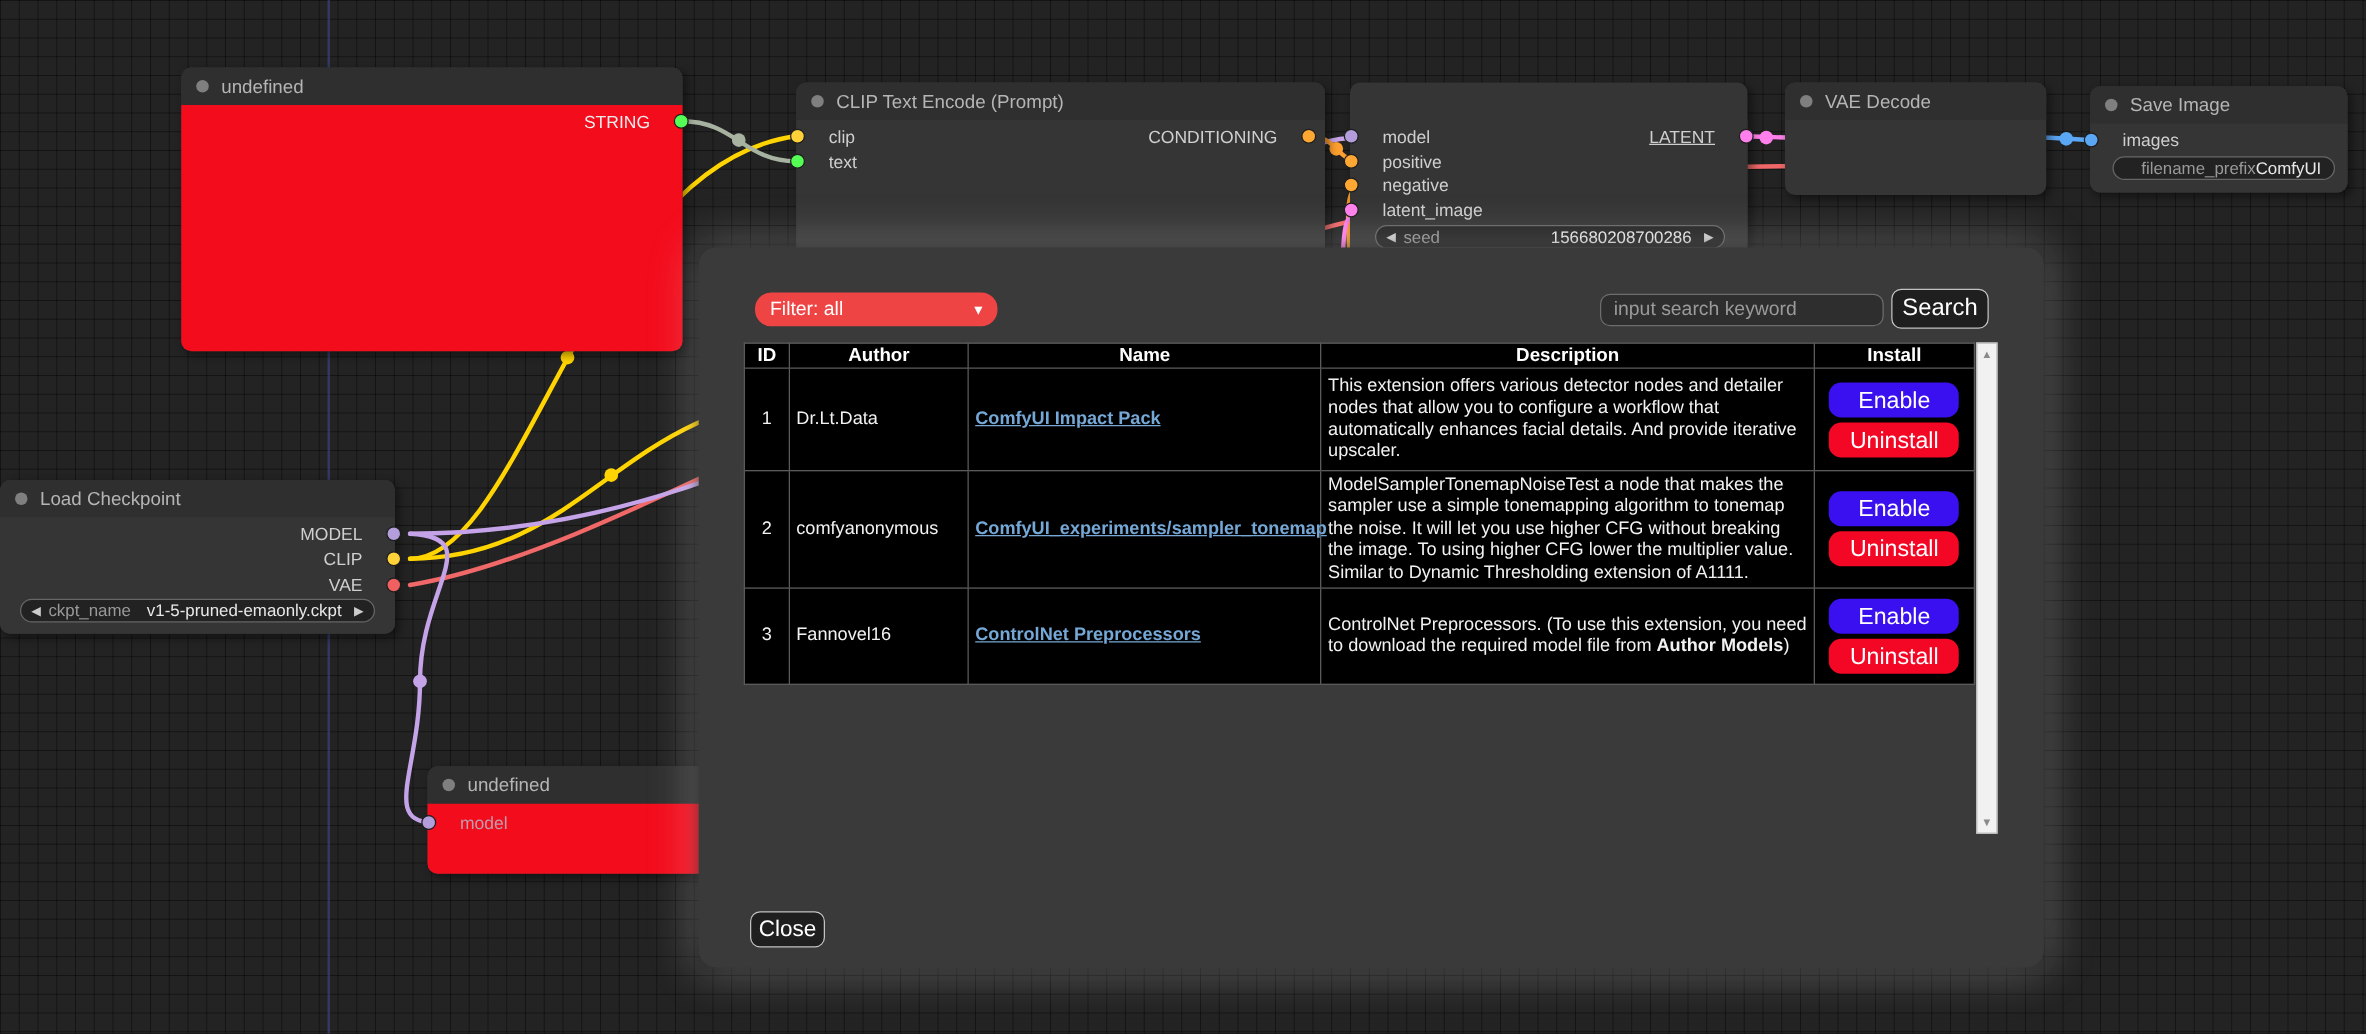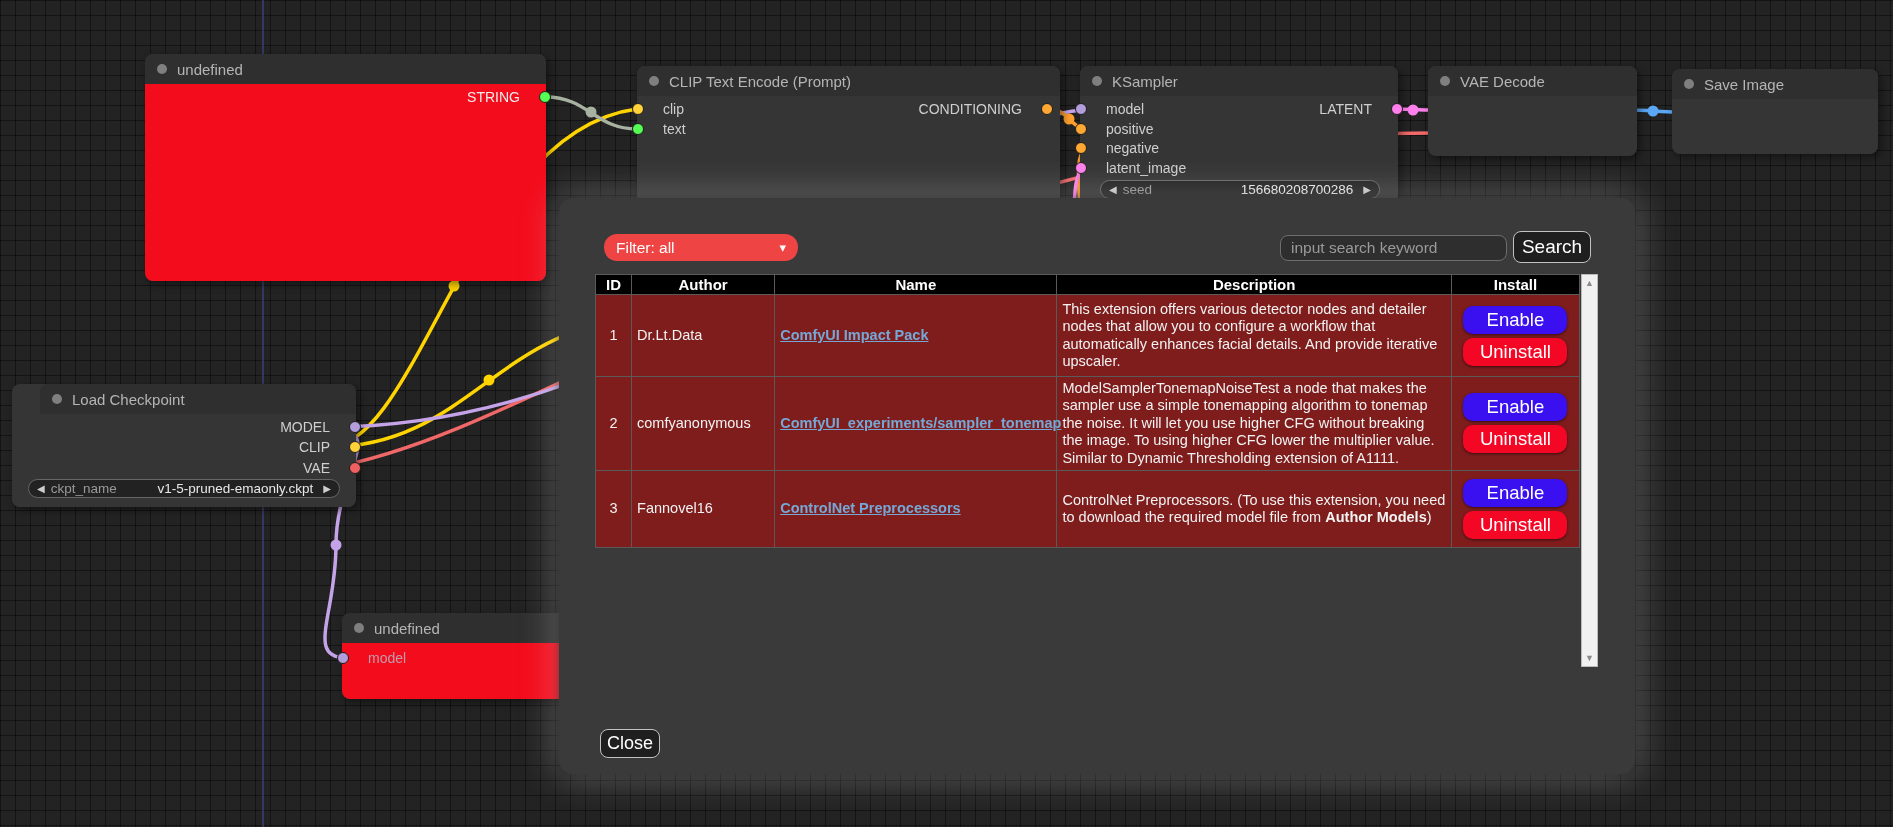--- a/index.html
+++ b/index.html
@@ -60,21 +60,21 @@
   .search-input::placeholder{color:#9a9a9a;}
   .btn{background:#1f1f1f;border:1.5px solid #c2c2c2;border-radius:8px;color:#fff;
        font-family:"Liberation Sans",sans-serif;cursor:pointer;}
   .search-btn{position:absolute;left:954px;top:33px;width:78px;height:32px;font-size:19px;}
   .close-btn{position:absolute;left:41px;top:531px;width:60px;height:29px;font-size:18px;}
 
   .table-wrap{position:absolute;left:36px;top:76px;width:1003px;height:393px;}
   table.ext{border-collapse:collapse;table-layout:fixed;width:985px;font-size:14.5px;}
   table.ext th{background:#000;color:#fff;font-weight:bold;font-size:15px;height:19px;
                border:1px solid #5a5a5a;padding:0;}
-  table.ext td{background:#7f1d1d;border:1px solid #5a5a5a;padding:3px 5px;vertical-align:middle;
+  table.ext td{background:#000000;border:1px solid #5a5a5a;padding:3px 5px;vertical-align:middle;
                color:#f2f2f2;line-height:1.2;}
   td.c-id{text-align:center;}
   td.c-install{text-align:center;padding:2px;}
   .ext-link{color:#75a8d6;font-weight:bold;text-decoration:underline;cursor:pointer;}
   .b{font-weight:bold;}
   .act-btn{display:block;width:104px;margin:4px auto;border:none;border-radius:10px;color:#fff;
            font-size:18.5px;padding:3px 0;font-family:"Liberation Sans",sans-serif;cursor:pointer;
            box-shadow:0 1px 3px rgba(0,0,0,0.55);}
   .enable-btn{background:#3a10f0;}
   .uninstall-btn{background:#f40725;}
@@ -144,42 +144,38 @@
       <span class="plabel">text</span>
     </div>
     <div class="port out" style="top:4px;">
       <span class="pdot c-orange" style="right:7px;"></span>
       <span class="plabel" style="margin-right:24px;">CONDITIONING</span>
     </div>
   </div>
 </div>
 
 <div class="node" style="left:1080px;top:66px;width:318px;height:245px;">
-  <div class="node-title">
-    <span class="tdot"></span>
-    <span>KSampler</span>
-  </div>
   <div class="node-body">
     <div class="port in" style="top:4px;">
       <span class="pdot c-purple"></span>
       <span class="plabel">model</span>
     </div>
     <div class="port in" style="top:24px;">
       <span class="pdot c-orange"></span>
       <span class="plabel">positive</span>
     </div>
     <div class="port in" style="top:43px;">
       <span class="pdot c-orange"></span>
       <span class="plabel">negative</span>
     </div>
     <div class="port in" style="top:63px;">
       <span class="pdot c-pink"></span>
       <span class="plabel">latent_image</span>
     </div>
-    <div class="port out" style="top:4px;">
+    <div class="port out" style="top:4px;text-decoration:underline;">
       <span class="pdot c-pink"></span>
       <span class="plabel">LATENT</span>
     </div>
     <div class="widget" style="left:20px;right:18px;top:84px;">
       <span class="lgroup">
         <span class="warr">◀</span>
         <span class="wlabel">seed</span>
       </span>
       <span class="rgroup">
         <span class="wval">156680208700286</span>
@@ -194,23 +190,33 @@
     <span class="tdot"></span>
     <span>VAE Decode</span>
   </div>
 </div>
 
 <div class="node" style="left:1672px;top:69px;width:206px;height:85px;">
   <div class="node-title">
     <span class="tdot"></span>
     <span>Save Image</span>
   </div>
-</div>
-
-<div class="node" style="left:12px;top:384px;width:316px;height:123px;padding-left:28px;">
+  <div class="node-body">
+    <div class="port in" style="top:4px;">
+      <span class="pdot c-blue"></span>
+      <span class="plabel">images</span>
+    </div>
+    <div class="widget" style="left:18px;right:10px;top:26px;">
+      <span class="wlabel" style="margin-left:14px;">filename_prefix</span>
+      <span class="wval">ComfyUI</span>
+    </div>
+  </div>
+</div>
+
+<div class="node" style="left:0;top:384px;width:316px;height:123px;">
   <div class="node-title">
     <span class="tdot"></span>
     <span>Load Checkpoint</span>
   </div>
   <div class="node-body">
     <div class="port out" style="top:4px;">
       <span class="pdot c-purple"></span>
       <span class="plabel">MODEL</span>
     </div>
     <div class="port out" style="top:24px;">

